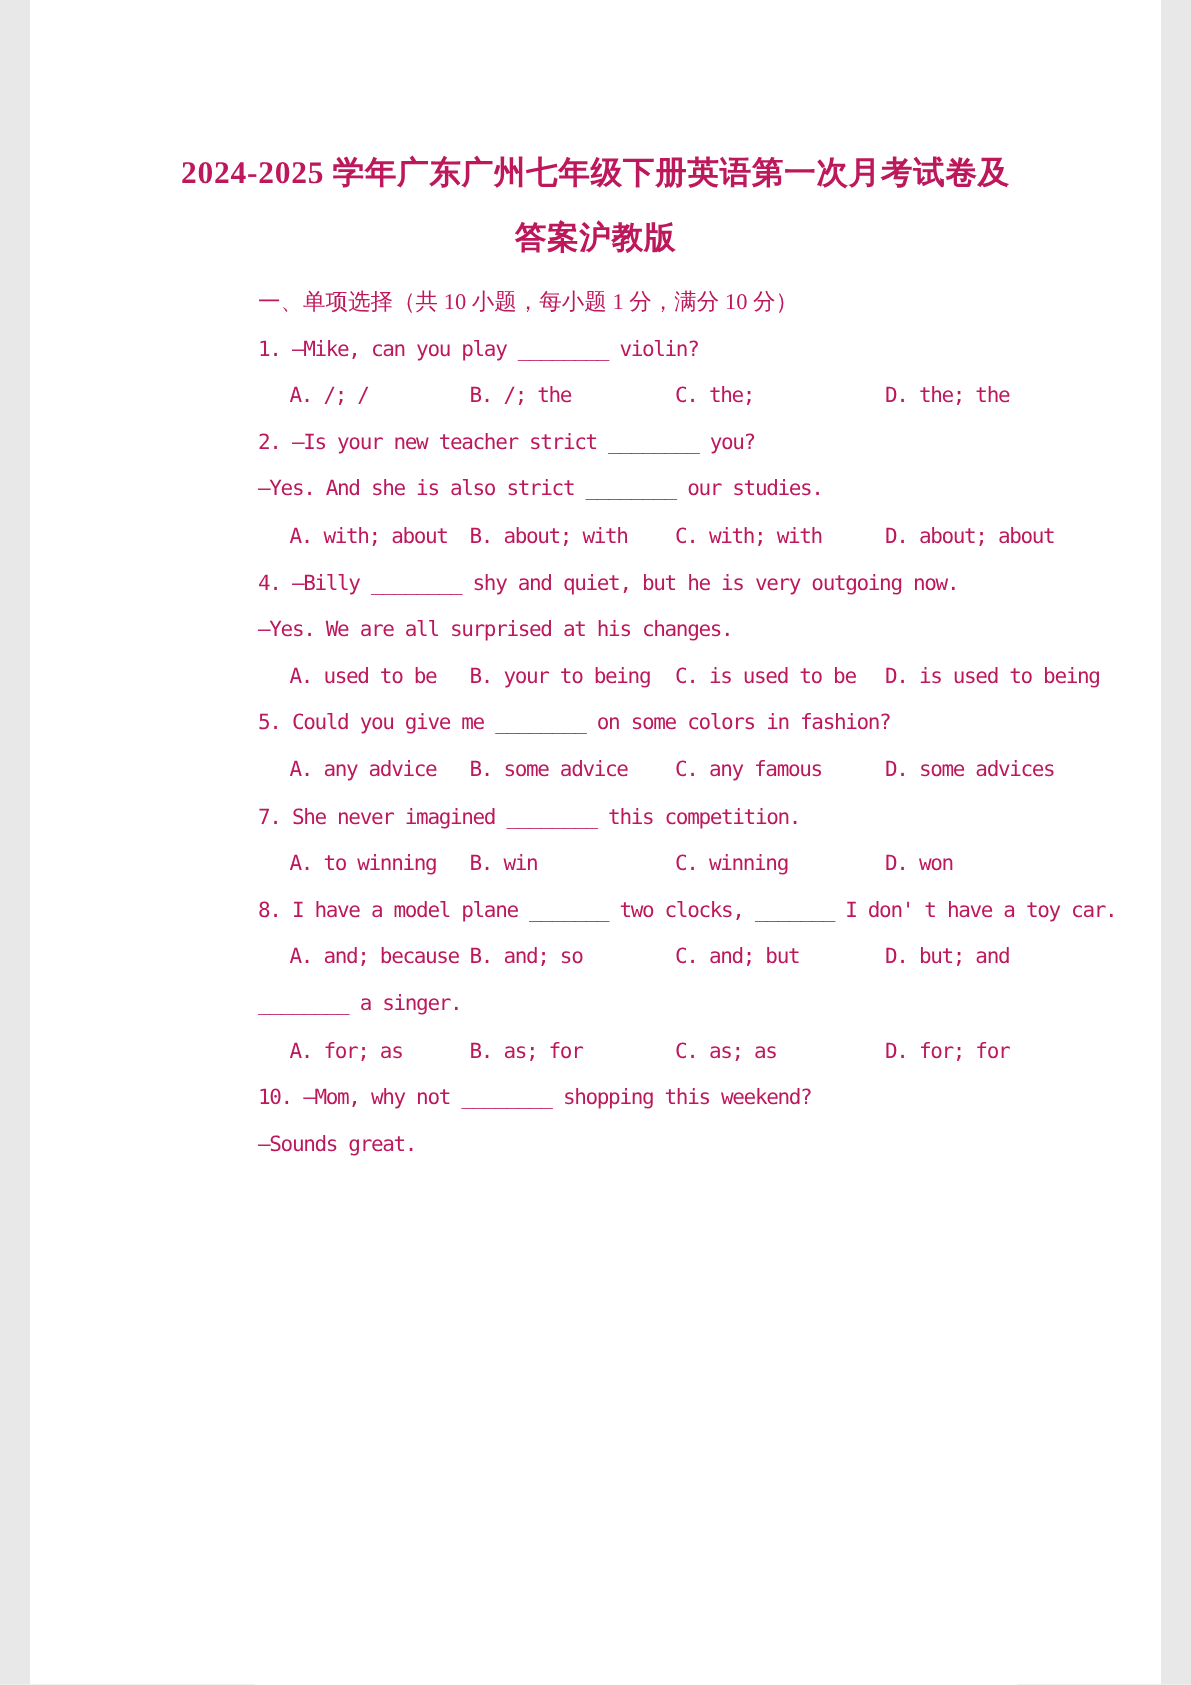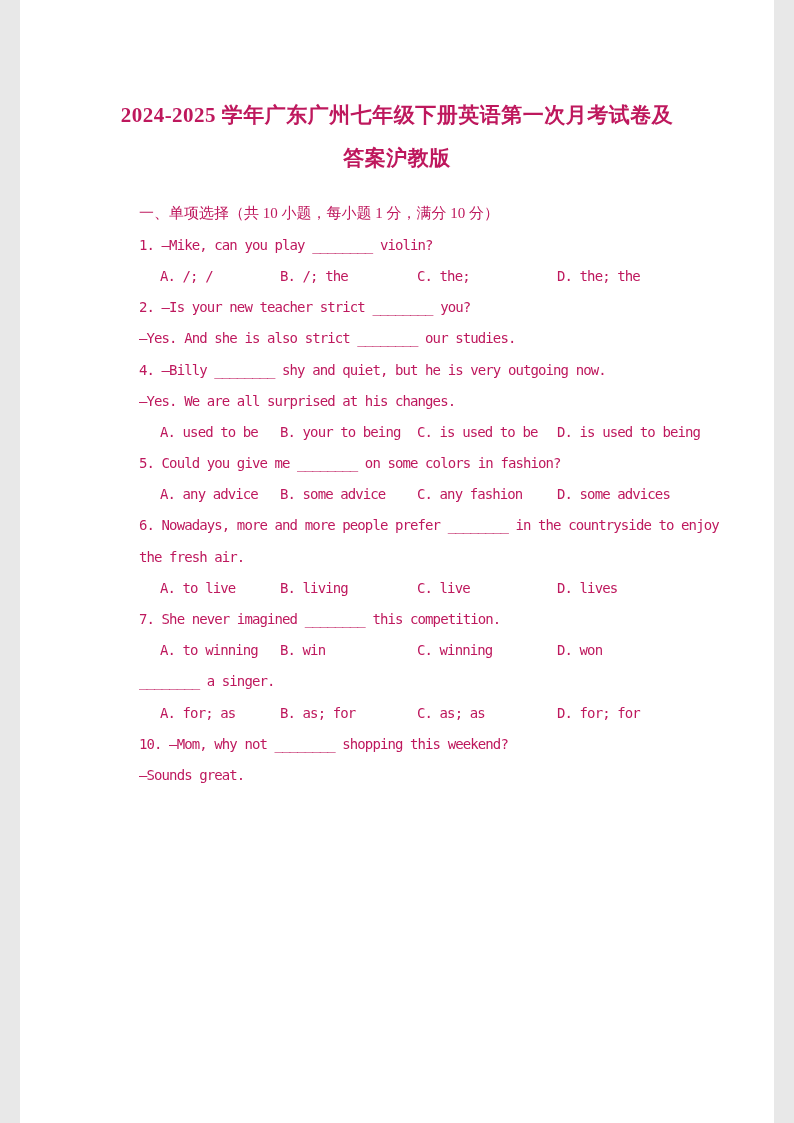--- a/index.html
+++ b/index.html
@@ -13,21 +13,21 @@
   }
   .title-block{
     margin:94px 60px 0 60px;
     text-align:center;
     font-family:"Liberation Serif","DejaVu Serif",serif;
     font-weight:bold;
     font-size:21px;
     line-height:43px;
     letter-spacing:0.5px;
   }
-  .body-block{margin-top:18px;}
+  .body-block{margin-top:6px;padding-left:33px;}
   .line{
     height:31.2px;
     display:flex;
     align-items:center;
     padding-left:119px;
     font-family:"DejaVu Sans Mono","Liberation Mono",monospace;
     font-size:14px;
     letter-spacing:-0.9px;
     white-space:pre;
   }
@@ -74,65 +74,70 @@
         <span class="opt-a">A. /; /</span>
         <span class="opt-b">B. /; the</span>
         <span class="opt-c">C. the;</span>
         <span class="opt-d">D. the; the</span>
       </div>
     </div>
 
     <div>
       <div class="line">2. —Is your new teacher strict ________ you?</div>
       <div class="line">—Yes. And she is also strict ________ our studies.</div>
+      <div class="opts">
+        <span class="opt-a">A. with; about</span>
+        <span class="opt-b">B. about; with</span>
+        <span class="opt-c">C. with; with</span>
+        <span class="opt-d">D. about; about</span>
+      </div>
     </div>
 
 
     <div>
       <div class="line">4. —Billy ________ shy and quiet, but he is very outgoing now.</div>
       <div class="line">—Yes. We are all surprised at his changes.</div>
       <div class="opts">
         <span class="opt-a">A. used to be</span>
         <span class="opt-b">B. your to being</span>
         <span class="opt-c">C. is used to be</span>
         <span class="opt-d">D. is used to being</span>
       </div>
     </div>
 
     <div>
       <div class="line">5. Could you give me ________ on some colors in fashion?</div>
       <div class="opts">
         <span class="opt-a">A. any advice</span>
         <span class="opt-b">B. some advice</span>
-        <span class="opt-c">C. any fashion</span>
+        <span class="opt-c">C. any famous</span>
         <span class="opt-d">D. some advices</span>
       </div>
     </div>
 
-    <div>
-      <div class="line">6. Nowadays, more and more people prefer ________ in the countryside to enjoy</div>
-      <div class="line">the fresh air.</div>
-      <div class="opts">
-        <span class="opt-a">A. to live</span>
-        <span class="opt-b">B. living</span>
-        <span class="opt-c">C. live</span>
-        <span class="opt-d">D. lives</span>
-      </div>
-    </div>
 
     <div>
       <div class="line">7. She never imagined ________ this competition.</div>
       <div class="opts">
         <span class="opt-a">A. to winning</span>
         <span class="opt-b">B. win</span>
         <span class="opt-c">C. winning</span>
         <span class="opt-d">D. won</span>
       </div>
     </div>
 
+    <div>
+      <div class="line">8. I have a model plane _______ two clocks, _______ I don' t have a toy car.</div>
+      <div class="opts">
+        <span class="opt-a">A. and; because</span>
+        <span class="opt-b">B. and; so</span>
+        <span class="opt-c">C. and; but</span>
+        <span class="opt-d">D. but; and</span>
+      </div>
+    </div>
 
     <div>
       <div class="line">________ a singer.</div>
       <div class="opts">
         <span class="opt-a">A. for; as</span>
         <span class="opt-b">B. as; for</span>
         <span class="opt-c">C. as; as</span>
         <span class="opt-d">D. for; for</span>
       </div>
     </div>

